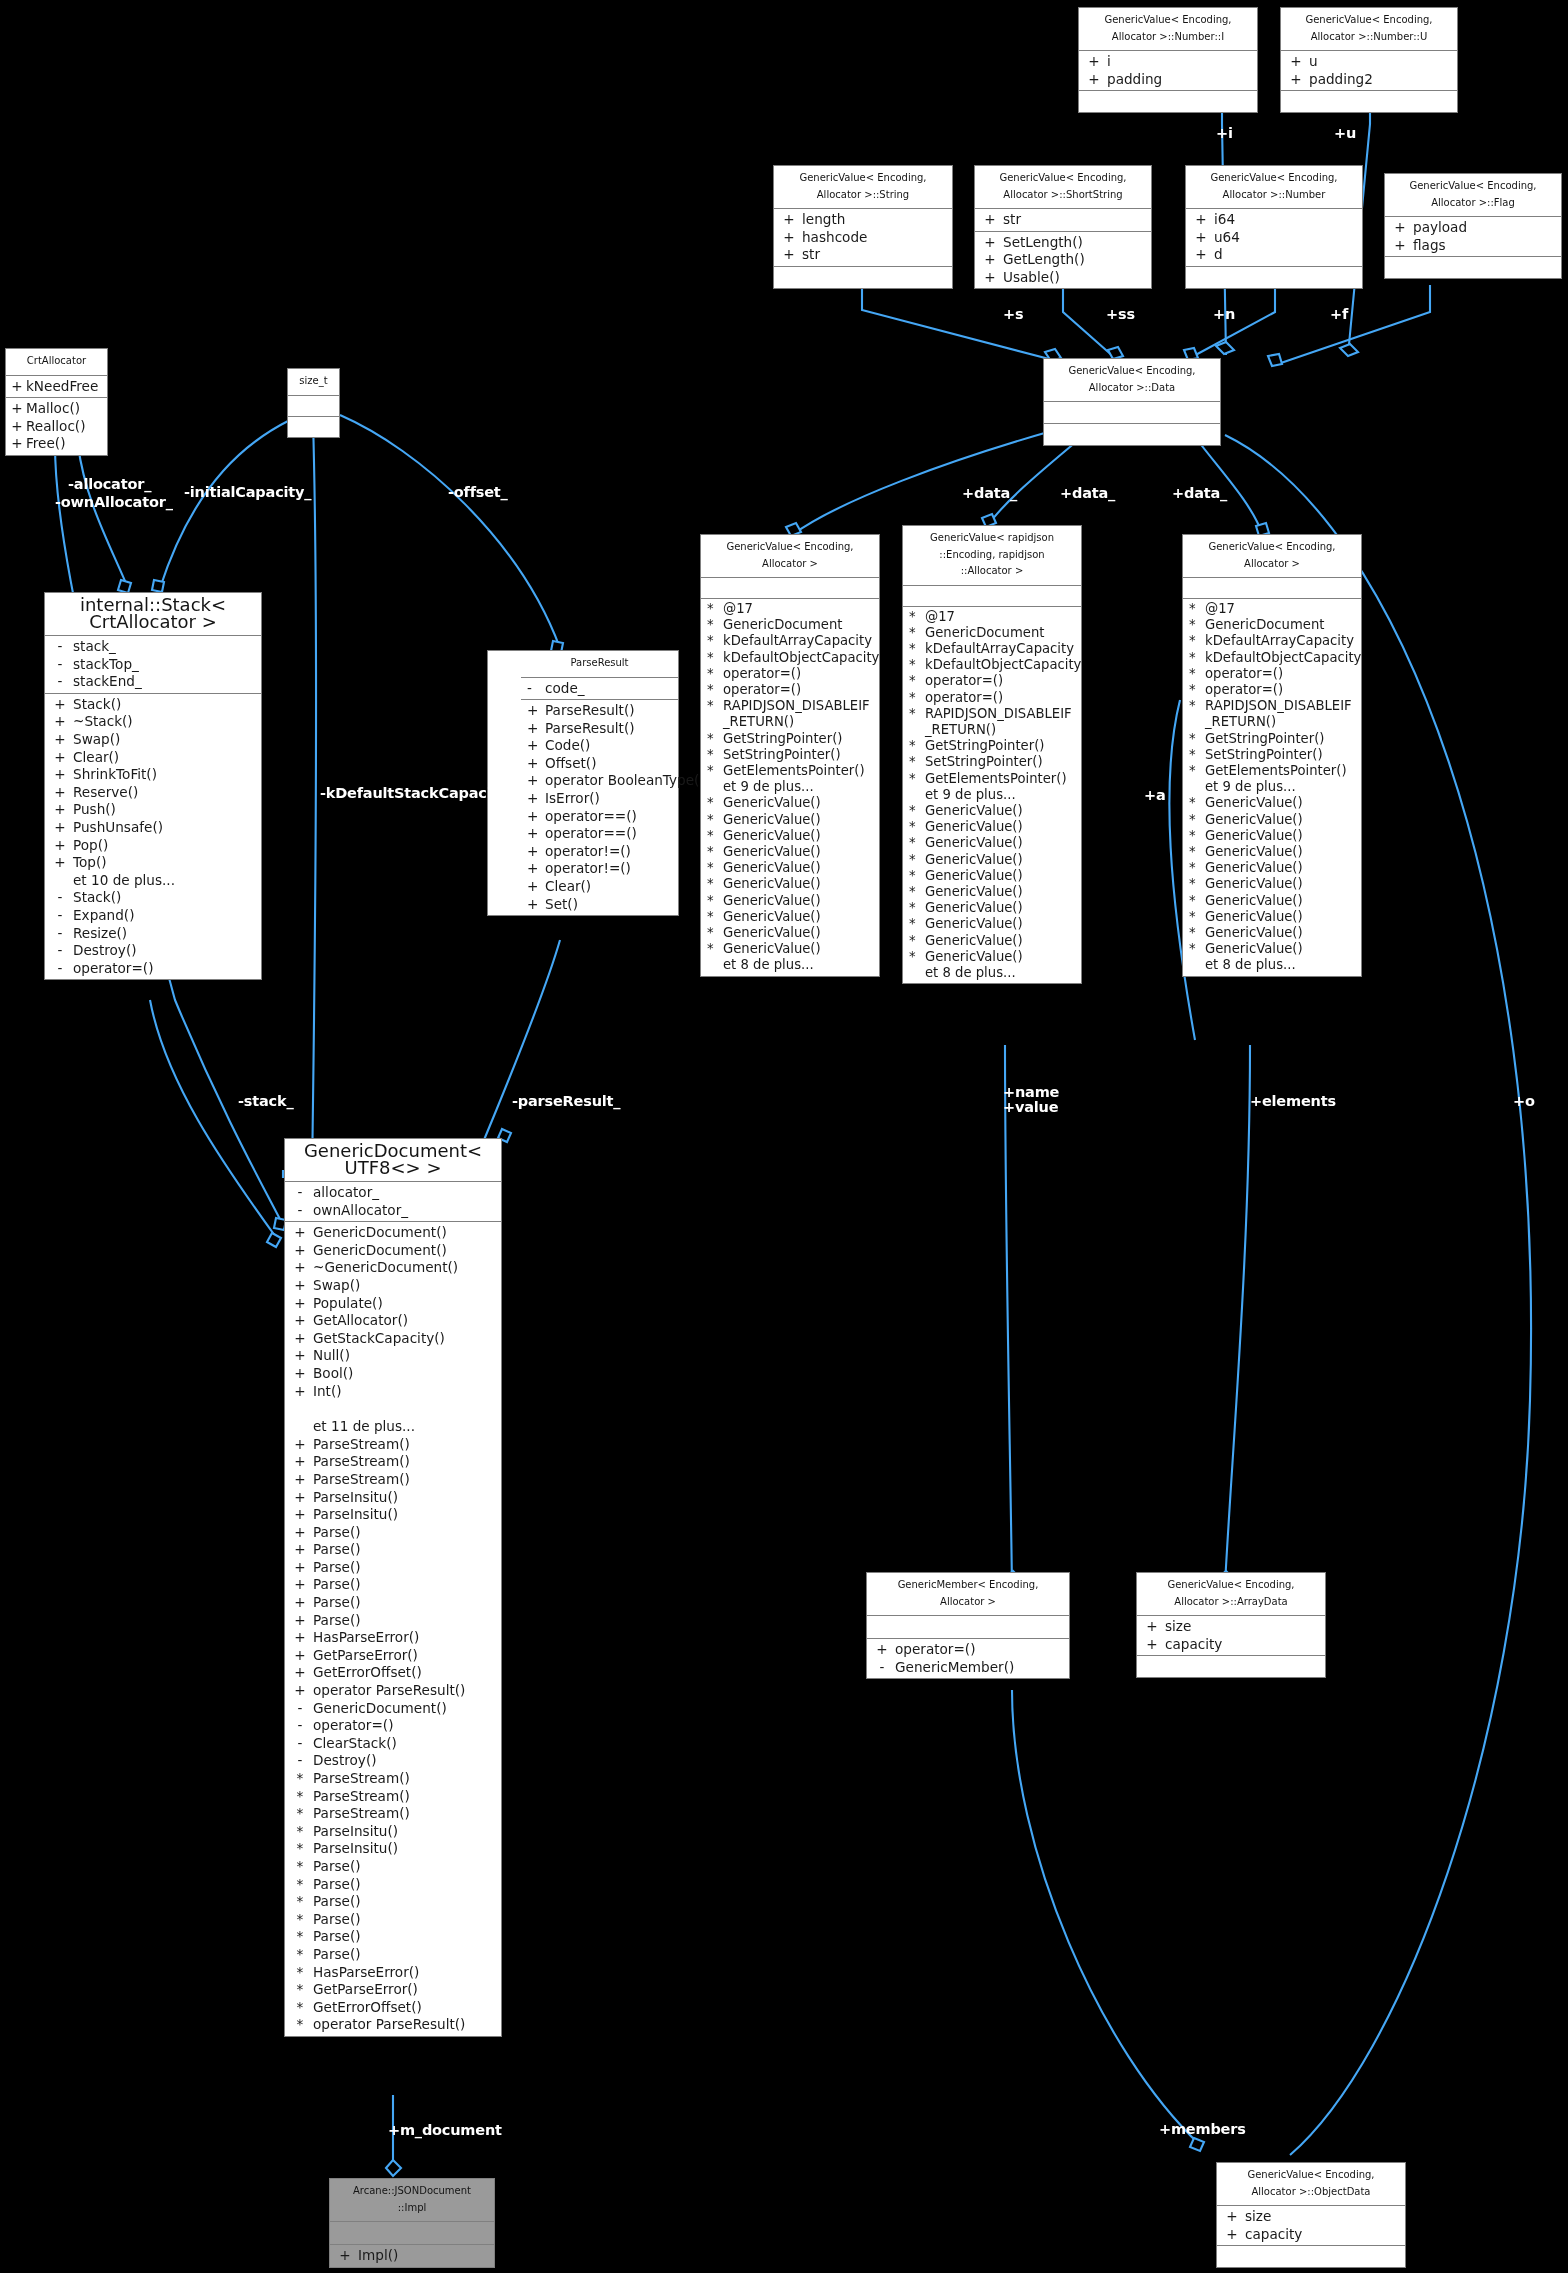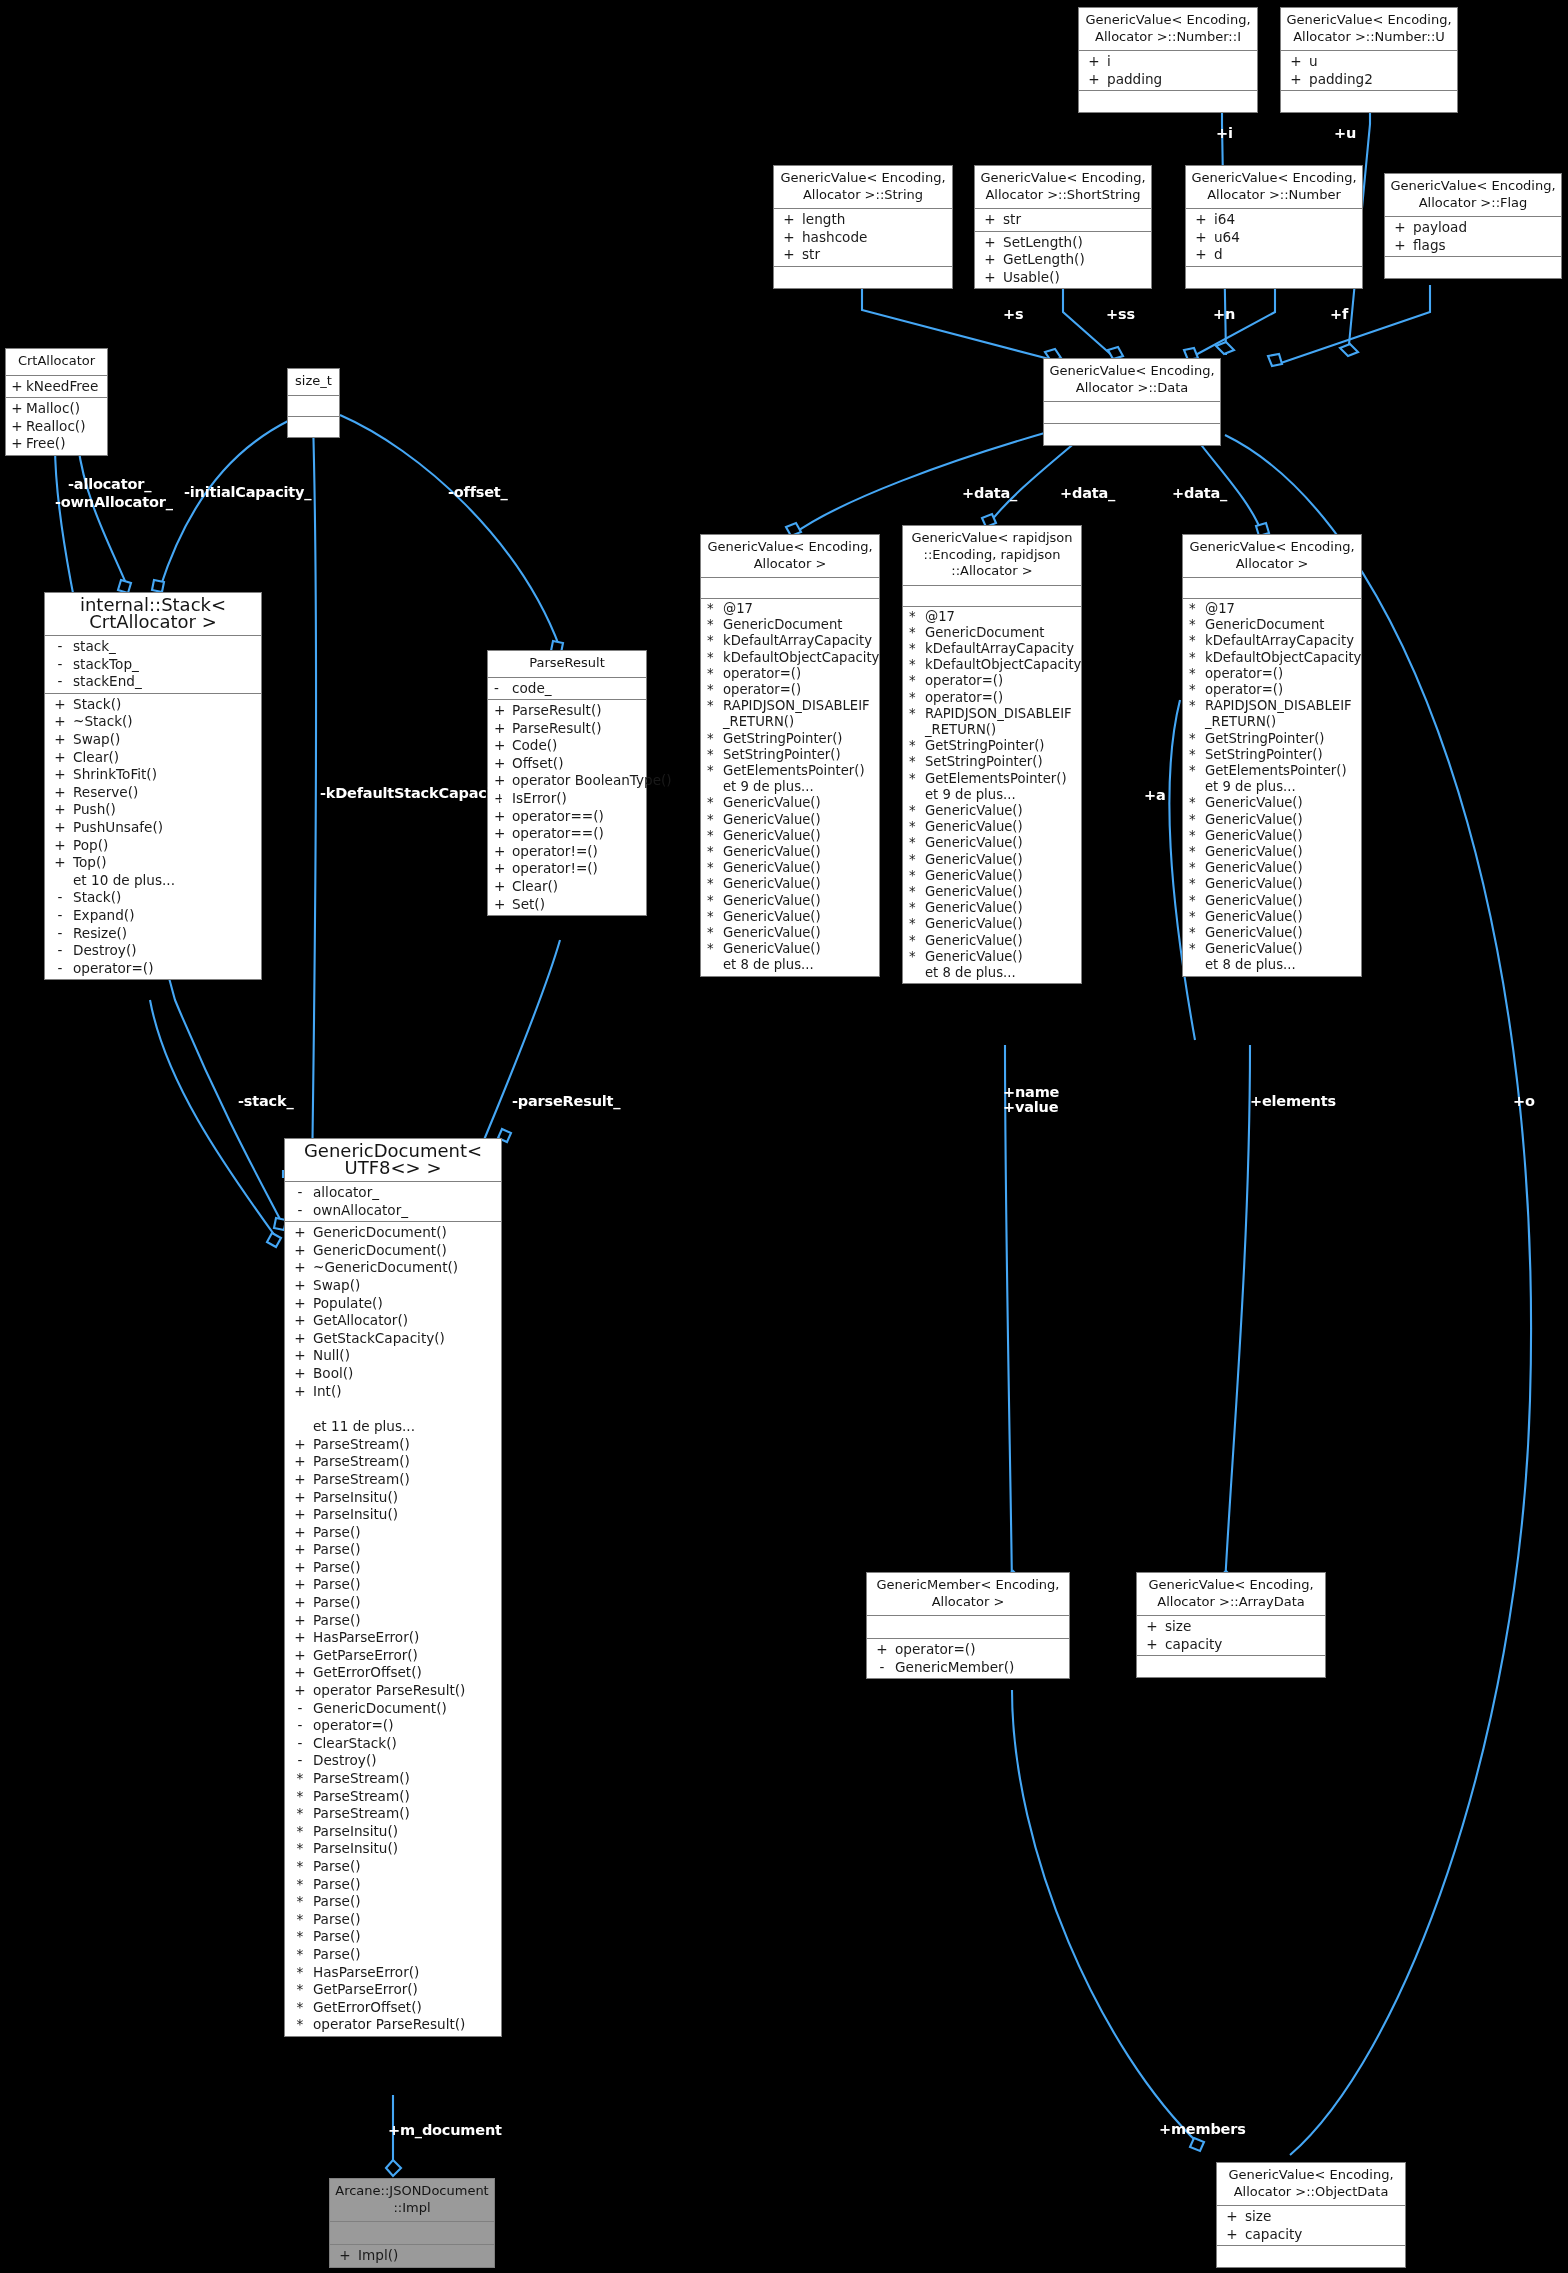--- a/index.html
+++ b/index.html
@@ -22,21 +22,21 @@
   .node{
     position:absolute;
     background:#ffffff;
     border:1.6px solid #808080;
     box-sizing:border-box;
     color:#1a1a1a;
   }
   .node.grey{background:#9a9a9a;margin-left:19px;}
   .nhead{
     text-align:center;
-    font-size:13px;
+    font-size:10px;
     line-height:16.5px;
     padding:4px 5px 5px 5px;
     border-bottom:1.6px solid #808080;
     color:#141414;
   }
   .nhead.small{font-size:18px;}
   .sect{
     border-bottom:1.6px solid #808080;
     padding:2px 0 2px 0;
   }
@@ -350,21 +350,21 @@
           <span class="vis">-</span>
           <span class="mname">Destroy()</span>
         </div>
         <div class="row">
           <span class="vis">-</span>
           <span class="mname">operator=()</span>
         </div>
       </div>
   </div>
 
-  <div class="node" style="left:487px;top:650px;width:160px;">
+  <div class="node" style="left:487px;top:650px;width:192px;padding-left:33px;">
     <div class="nhead">ParseResult</div>
     <div class="sect" id="pr-attrs">
         <div class="row">
           <span class="vis" style="width: 18px; flex: 0 0 18px; text-align: left; padding-left: 4px;">-</span>
           <span class="mname">code_</span>
         </div>
       </div>
     <div class="sect last" id="pr-methods">
         <div class="row">
           <span class="vis" style="width: 18px; flex: 0 0 18px; text-align: left; padding-left: 4px;">+</span>

